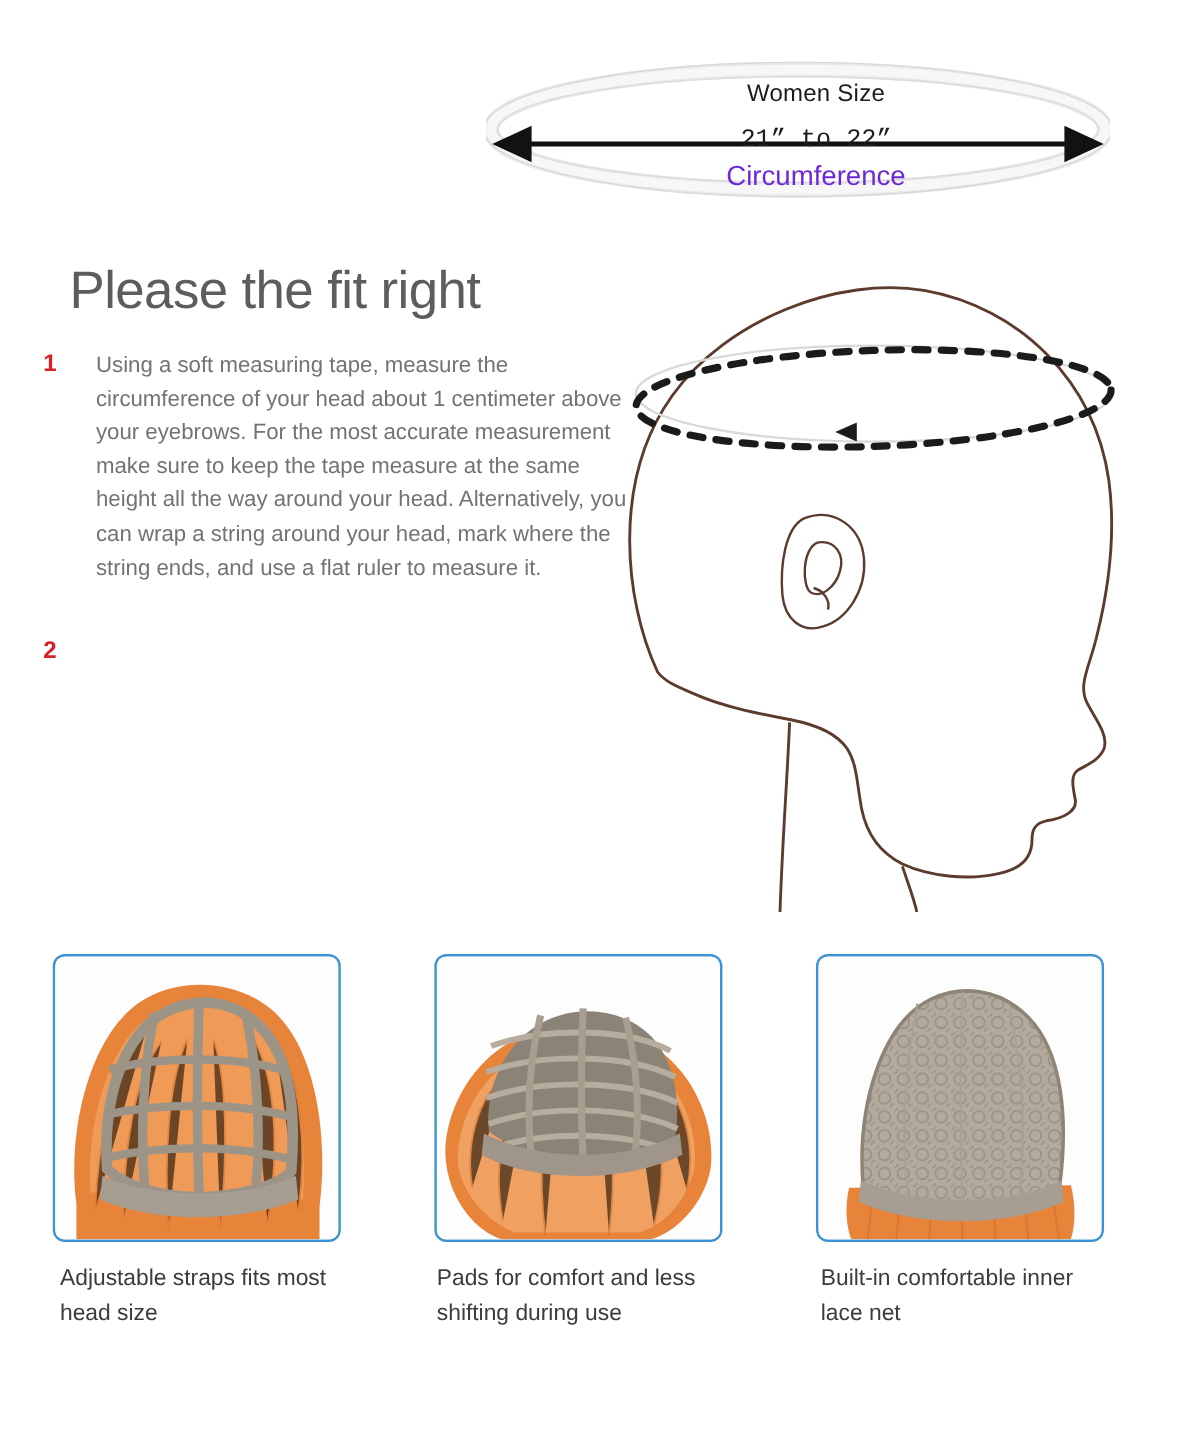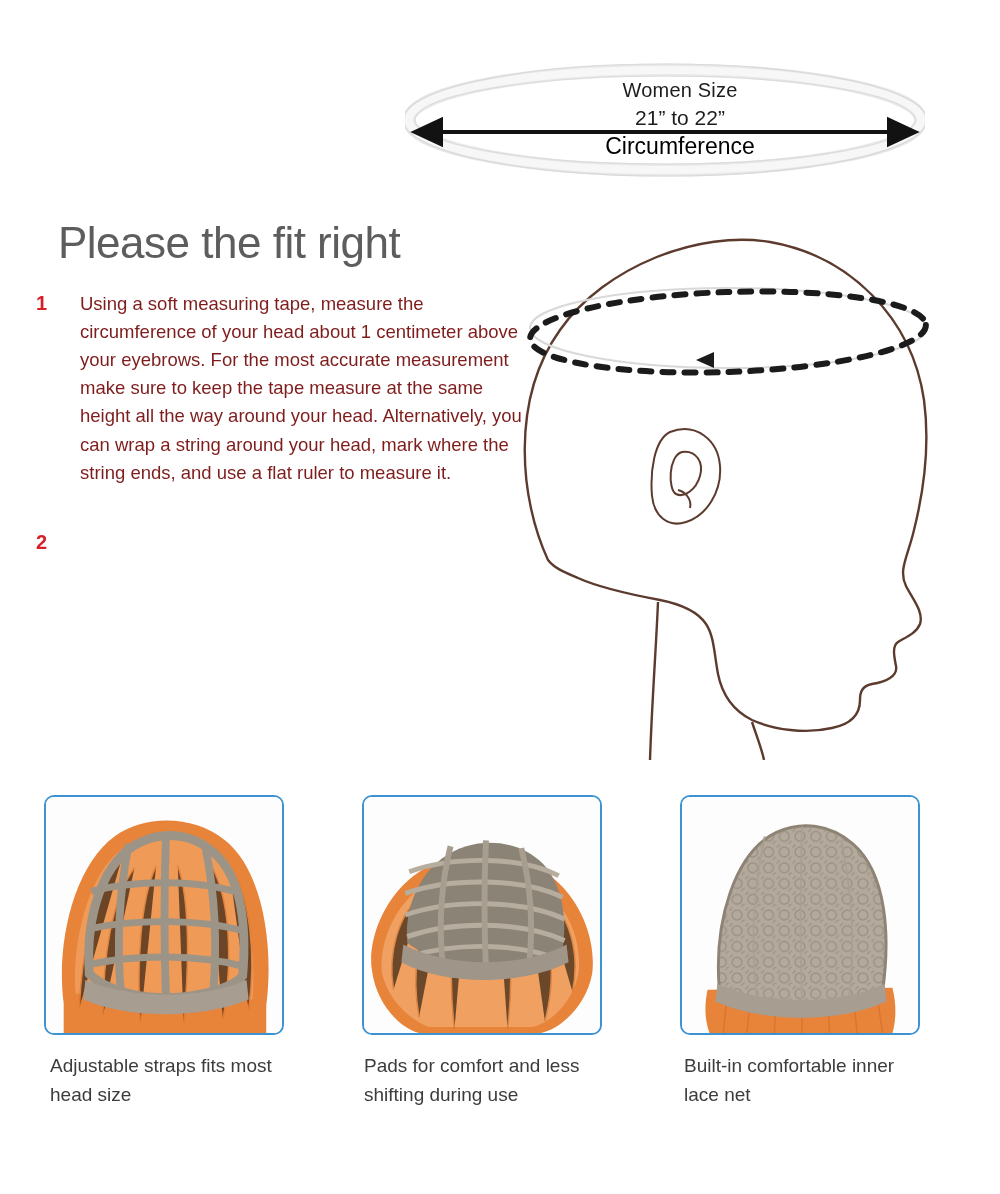--- a/index.html
+++ b/index.html
@@ -13,21 +13,21 @@
     position: relative;
     font-family: "Liberation Sans", sans-serif;
     color: #3a3a3a;
     overflow: hidden;
   }
 
   
   #top-band {
     position: absolute;
     left: 0;
-    top: 12px;
+    top: 0;
     width: 812px;
     height: 200px;
   }
   #top-band .ring-svg {
     position: absolute;
     left: 405px;
     top: 50px;
   }
   #top-band .band-text {
     position: absolute;
@@ -38,25 +38,26 @@
     line-height: 1.25;
   }
   .band-line1 {
     font-size: 20px;
     color: #1d1d1d;
     letter-spacing: .2px;
   }
   .band-line2 {
     font-size: 21px;
     color: #1d1d1d;
-    margin-top: 2px;
+    margin-top: 14px;
+    font-family: Liberation Mono, monospace;
   }
   .band-line3 {
     font-size: 23px;
-    color: #000000;
+    color: #6d28d9;
     margin-top: 1px;
   }
 
   
   #fit-section {
     position: absolute;
     left: 0;
     top: 218px;
     width: 540px;
   }
@@ -79,21 +80,21 @@
     top: 2px;
     color: #d81f26;
     font-size: 20px;
     font-weight: 700;
     width: 20px;
     text-align: left;
   }
   .fit-text {
     font-size: 18.5px;
     line-height: 1.52;
-    color: #7f1d1d;
+    color: #737373;
   }
 
   
   #head-illustration {
     position: absolute;
     left: 500px;
     top: 200px;
     width: 500px;
     height: 560px;
   }

